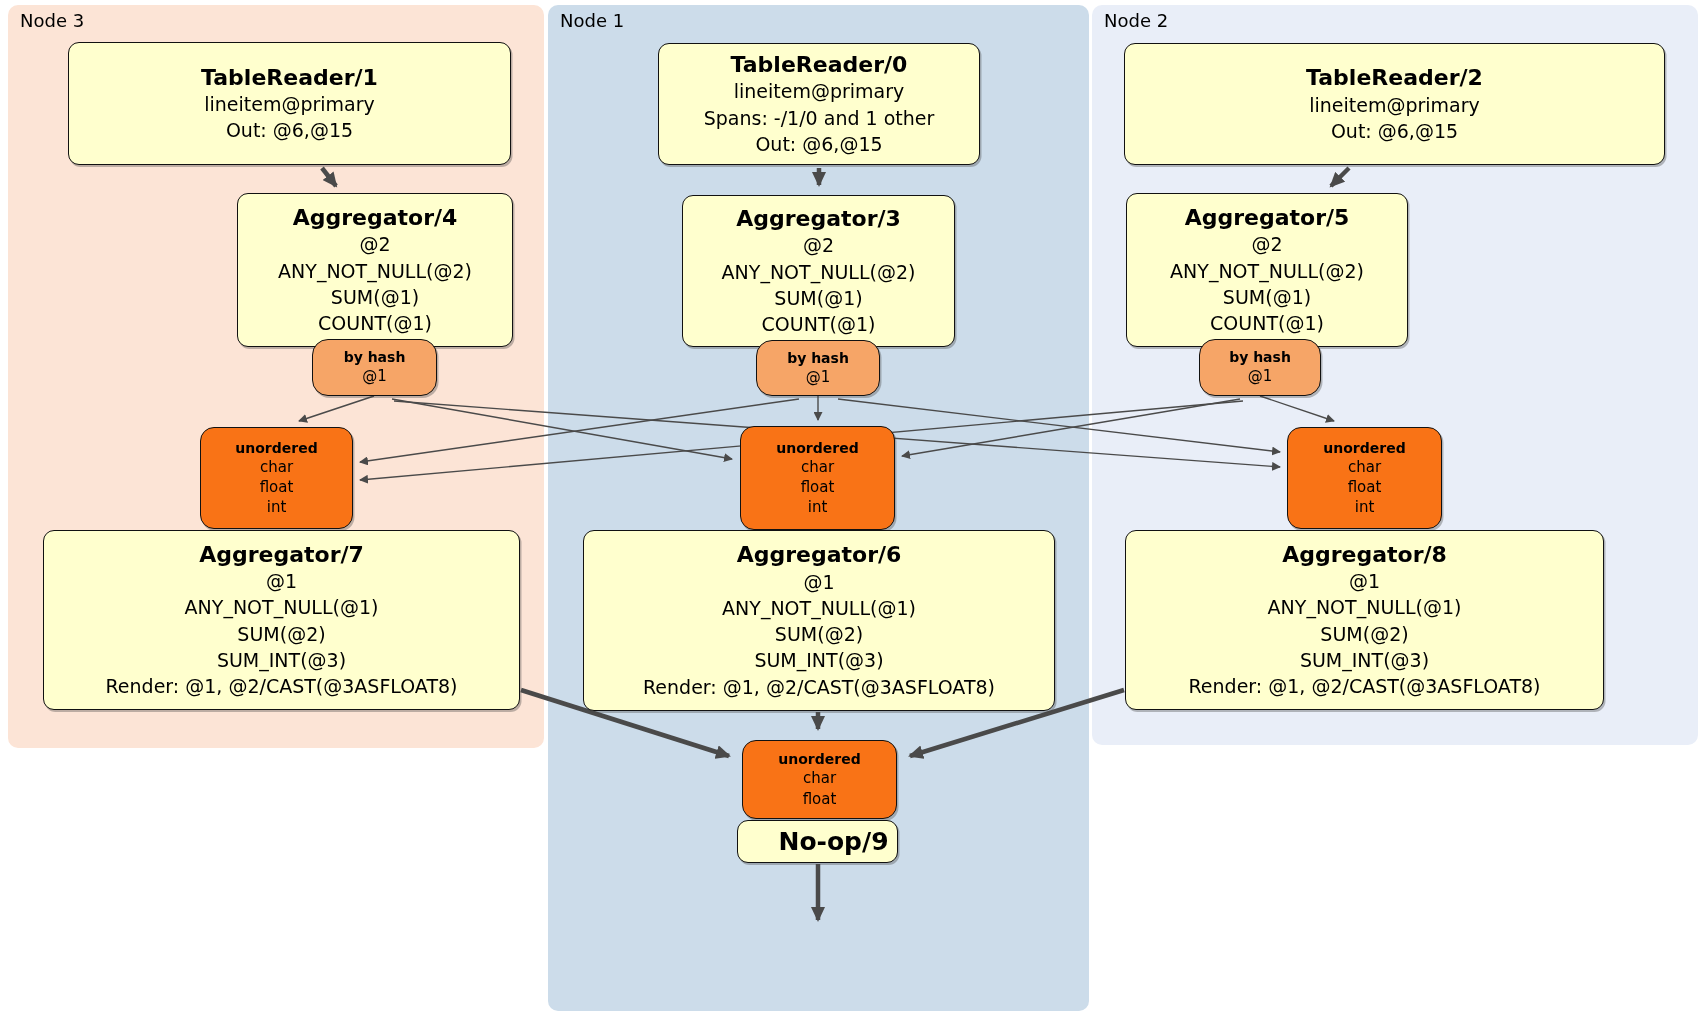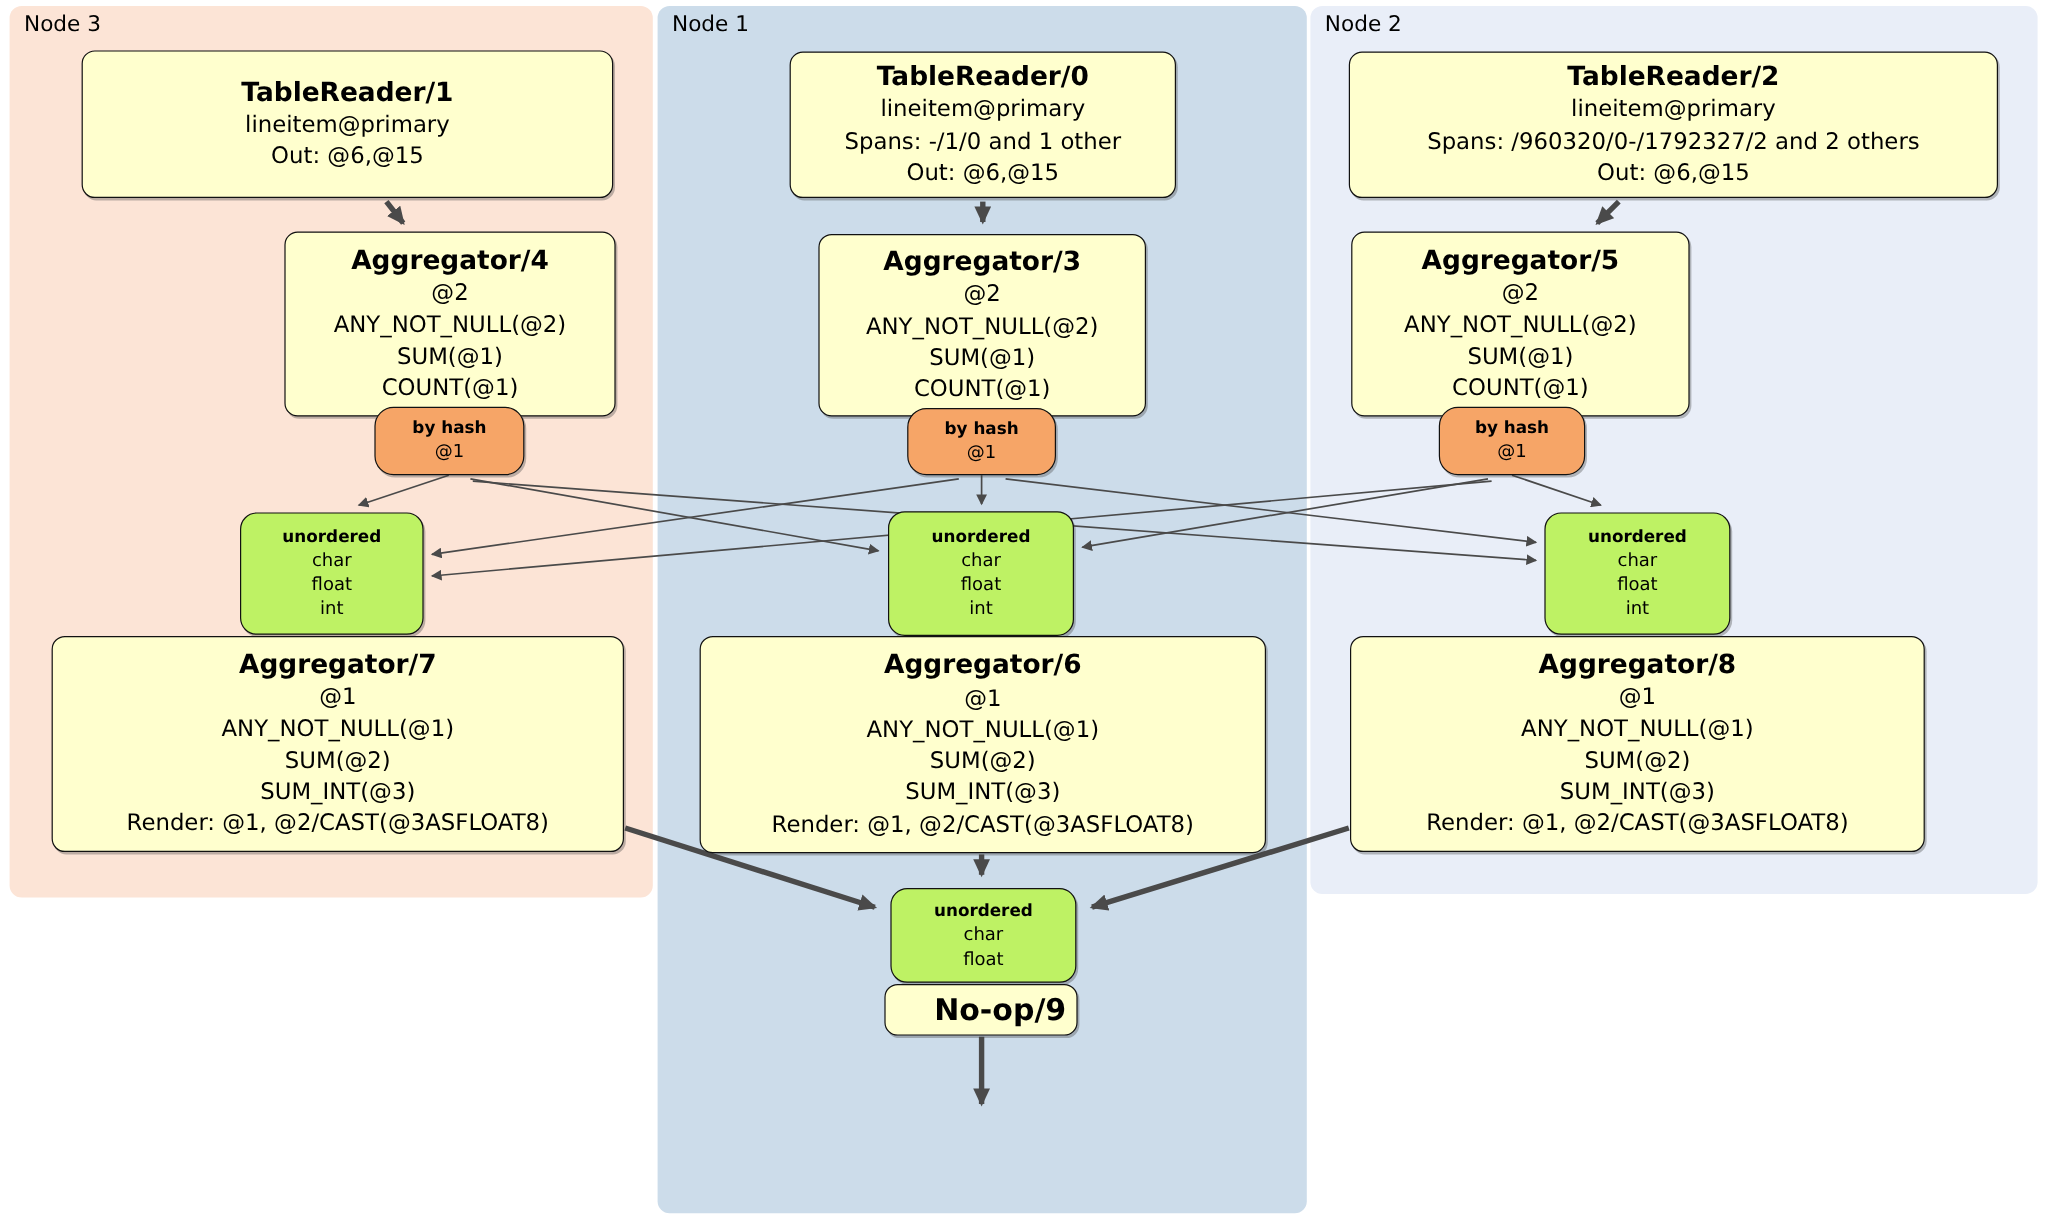--- a/index.html
+++ b/index.html
@@ -11,21 +11,21 @@
   .panel.node2{left:1092px;top:5px;width:606px;height:740px;background:#e9eef8;}
   .panel-label{position:absolute;font-size:18px;z-index:3;}
   svg.edges{position:absolute;left:0;top:0;z-index:1;}
   .box{position:absolute;box-sizing:border-box;border:1.6px solid #111;border-radius:11px;
        background:#ffffce;display:flex;flex-direction:column;justify-content:center;
        align-items:center;text-align:center;z-index:2;
        box-shadow:1.5px 2px 0 rgba(70,70,70,.35);}
   .box .title{font-weight:bold;font-size:22px;line-height:1.25;white-space:nowrap;}
   .box .line{font-size:19px;line-height:1.38;white-space:nowrap;}
   .box.orange{background:#f6a567;border-radius:16px;}
-  .box.blue{background:#bef264;border-radius:14px;}
+  .box.blue{background:#f97316;border-radius:14px;}
   .box.orange .title,.box.blue .title{font-size:14px;line-height:1.3;}
   .box.orange .line,.box.blue .line{font-size:15px;line-height:1.35;}
   .box.big .title{font-size:25px;}
 </style>
 </head>
 <body>
 
 <div id="canvas">
 
   <div class="panel node3"></div>
@@ -73,21 +73,20 @@
   </div>
   <div class="box" style="left:658px;top:43px;width:322px;height:122px;">
     <div class="title">TableReader/0</div>
     <div class="line">lineitem@primary</div>
     <div class="line">Spans: -/1/0 and 1 other</div>
     <div class="line">Out: @6,@15</div>
   </div>
   <div class="box" style="left:1124px;top:43px;width:541px;height:122px;">
     <div class="title">TableReader/2</div>
     <div class="line">lineitem@primary</div>
-    <div class="line">Spans: /960320/0-/1792327/2 and 2 others</div>
     <div class="line">Out: @6,@15</div>
   </div>
 
   <div class="box" style="left:237px;top:193px;width:276px;height:154px;">
     <div class="title">Aggregator/4</div>
     <div class="line">@2</div>
     <div class="line">ANY_NOT_NULL(@2)</div>
     <div class="line">SUM(@1)</div>
     <div class="line">COUNT(@1)</div>
   </div>

